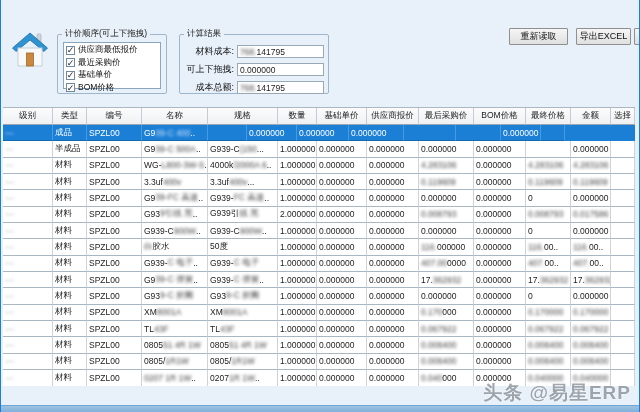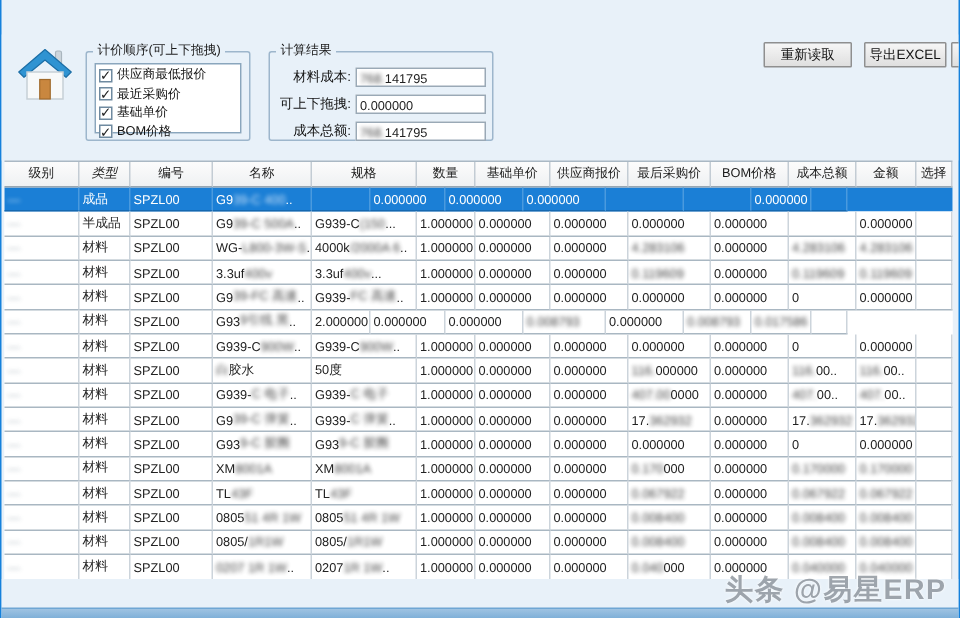--- a/index.html
+++ b/index.html
@@ -116,30 +116,30 @@
     <div class="toolbar-buttons">
       <span class="tb-btn" id="btn-reload">重新读取</span>
       <span class="tb-btn" id="btn-excel">导出EXCEL</span>
       <span class="tb-btn" id="btn-back">返回</span>
     </div>
   </div>
 
   <div class="grid">
     <div class="grid-header" id="grid-header">
         <div class="hcell" style="width: 50px;">级别</div>
-        <div class="hcell" style="width: 34px; font-style: italic;">类型</div>
+        <div class="hcell" style="width: 34px;">类型</div>
         <div class="hcell" style="width: 55px;">编号</div>
         <div class="hcell" style="width: 66px;">名称</div>
         <div class="hcell" style="width: 70px;">规格</div>
         <div class="hcell" style="width: 39px;">数量</div>
         <div class="hcell" style="width: 50px;">基础单价</div>
         <div class="hcell" style="width: 52px;">供应商报价</div>
         <div class="hcell" style="width: 55px;">最后采购价</div>
         <div class="hcell" style="width: 52px;">BOM价格</div>
-        <div class="hcell" style="width: 45px;">成本总额</div>
+        <div class="hcell" style="width: 45px;">最终价格</div>
         <div class="hcell" style="width: 40px;">金额</div>
         <div class="hcell" style="width: 24px;">选择</div>
       </div>
     <div class="grid-body" id="grid-body">
         <div class="row selected">
           <div class="cell col0" style="width: 50px;">
             <span class="bseg">—</span>
           </div>
           <div class="cell col1" style="width: 34px;">成品</div>
           <div class="cell col2" style="width: 55px;">SPZL00</div>
@@ -233,20 +233,21 @@
           <div class="cell col11" style="width: 40px;">0.000000</div>
           <div class="cell col12" style="width: 24px;"></div>
         </div>
         <div class="row">
           <div class="cell col0" style="width: 50px;">
             <span class="bseg">—</span>
           </div>
           <div class="cell col1" style="width: 34px;">材料</div>
           <div class="cell col2" style="width: 55px;">SPZL00</div>
           <div class="cell col3" style="width: 66px;">G93<span class="bseg">9引线 黑</span>..</div>
+          <div class="cell col4" style="width: 70px;">G939引<span class="bseg">线 黑</span></div>
           <div class="cell col5" style="width: 39px;">2.000000</div>
           <div class="cell col6" style="width: 50px;">0.000000</div>
           <div class="cell col7" style="width: 52px;">0.000000</div>
           <div class="cell col8" style="width: 55px;">
             <span class="bseg">0.008793</span>
           </div>
           <div class="cell col9" style="width: 52px;">0.000000</div>
           <div class="cell col10" style="width: 45px;">
             <span class="bseg">0.008793</span>
           </div>

